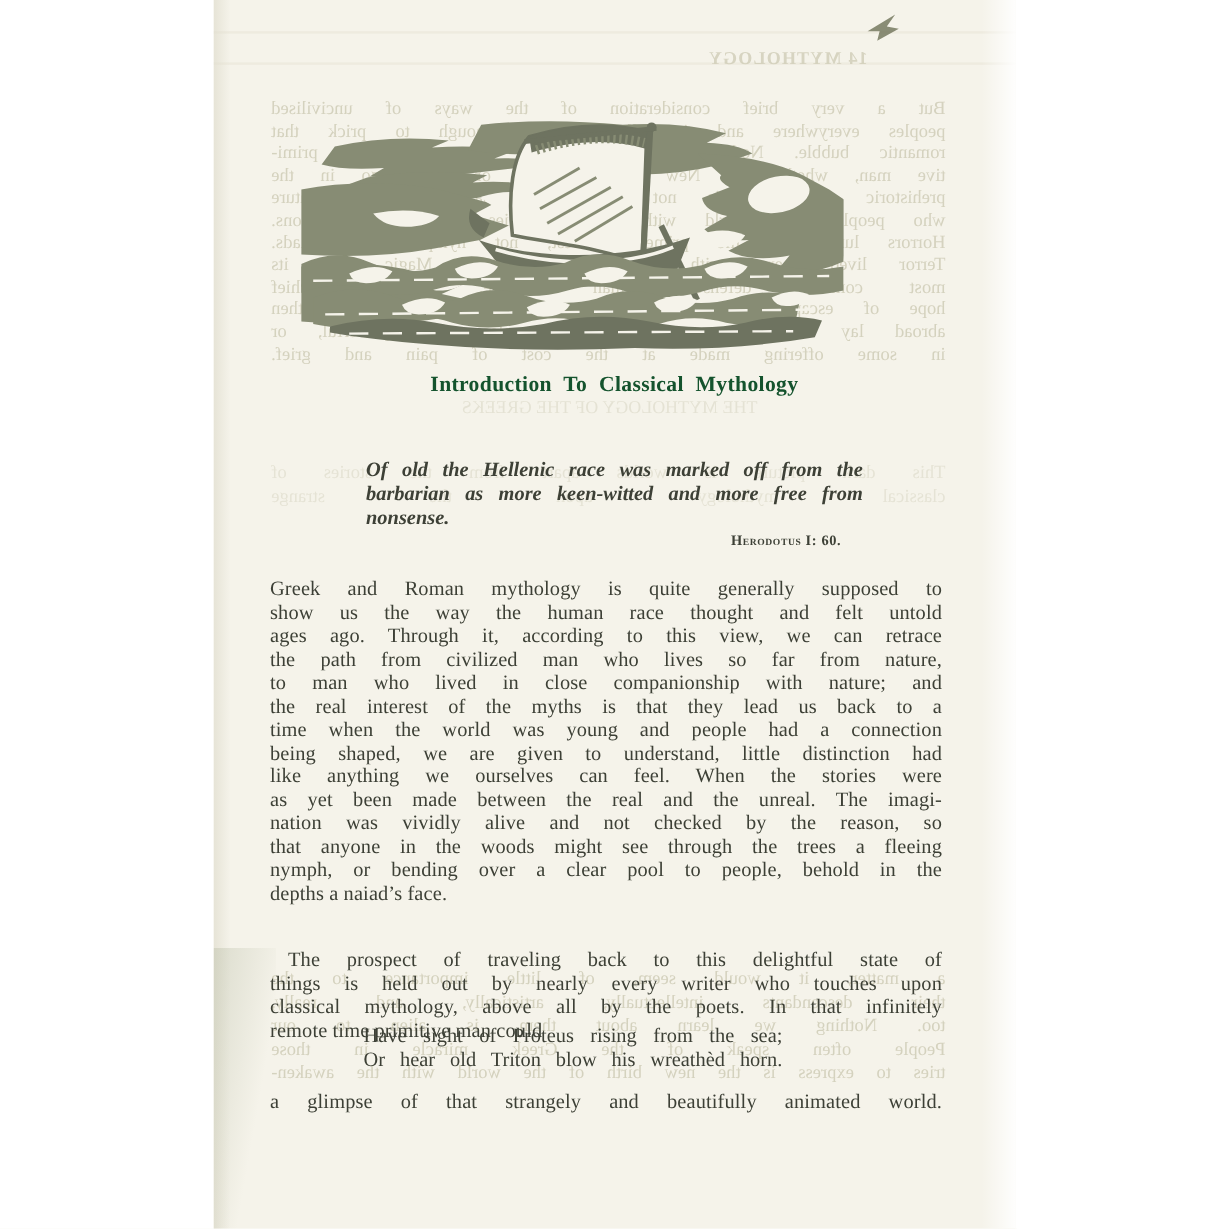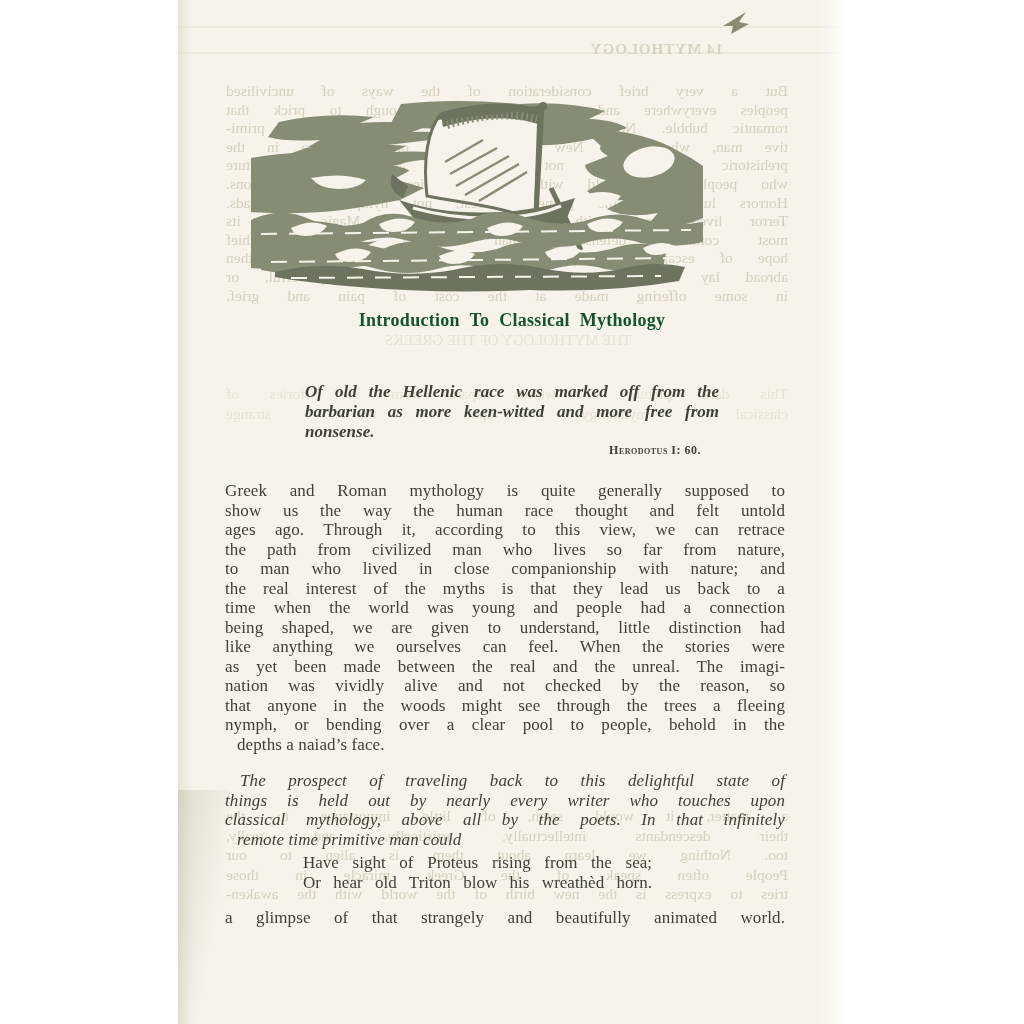--- a/index.html
+++ b/index.html
@@ -44,23 +44,23 @@
   }
   .epigraph { left:127px; top:382px; width:414px;
     font-size:17px; font-weight:bold; font-style:italic; line-height:19.8px; }
   .epigraph .line { text-align:justify; text-align-last:justify; }
   .epigraph.last-flush .line:last-child { text-align-last:left; }
   .attribution { left:127px; top:443px; width:414px; padding-right:18px; box-sizing:border-box;
     text-align:right; font-size:12px; font-weight:bold; font-variant:small-caps; letter-spacing:.5px; }
 
   .bodyblock { left:47px; width:560px; font-size:17px; line-height:19.5px; letter-spacing:.1px; }
   .bodyblock .line { text-align:justify; text-align-last:justify; }
-  .bodyblock.last-flush .line:last-child { text-align-last:left;margin-left:12px; }
+  .bodyblock.last-flush .line:last-child { text-align-last:left; }
   .para1 { top:481px; }
-  .para2 { top:771px;font-style:italic; }
+  .para2 { top:790px; }
   .para2 .line:first-child { text-indent:15px; }
   .verse { left:125px; top:853px; width:349px; font-size:17px; line-height:19.6px; }
   .verse .line { text-align:justify; text-align-last:justify; }
   .para3 { top:908px; }
 </style>
 </head>
 <body>
 
 <div class="page">
 

